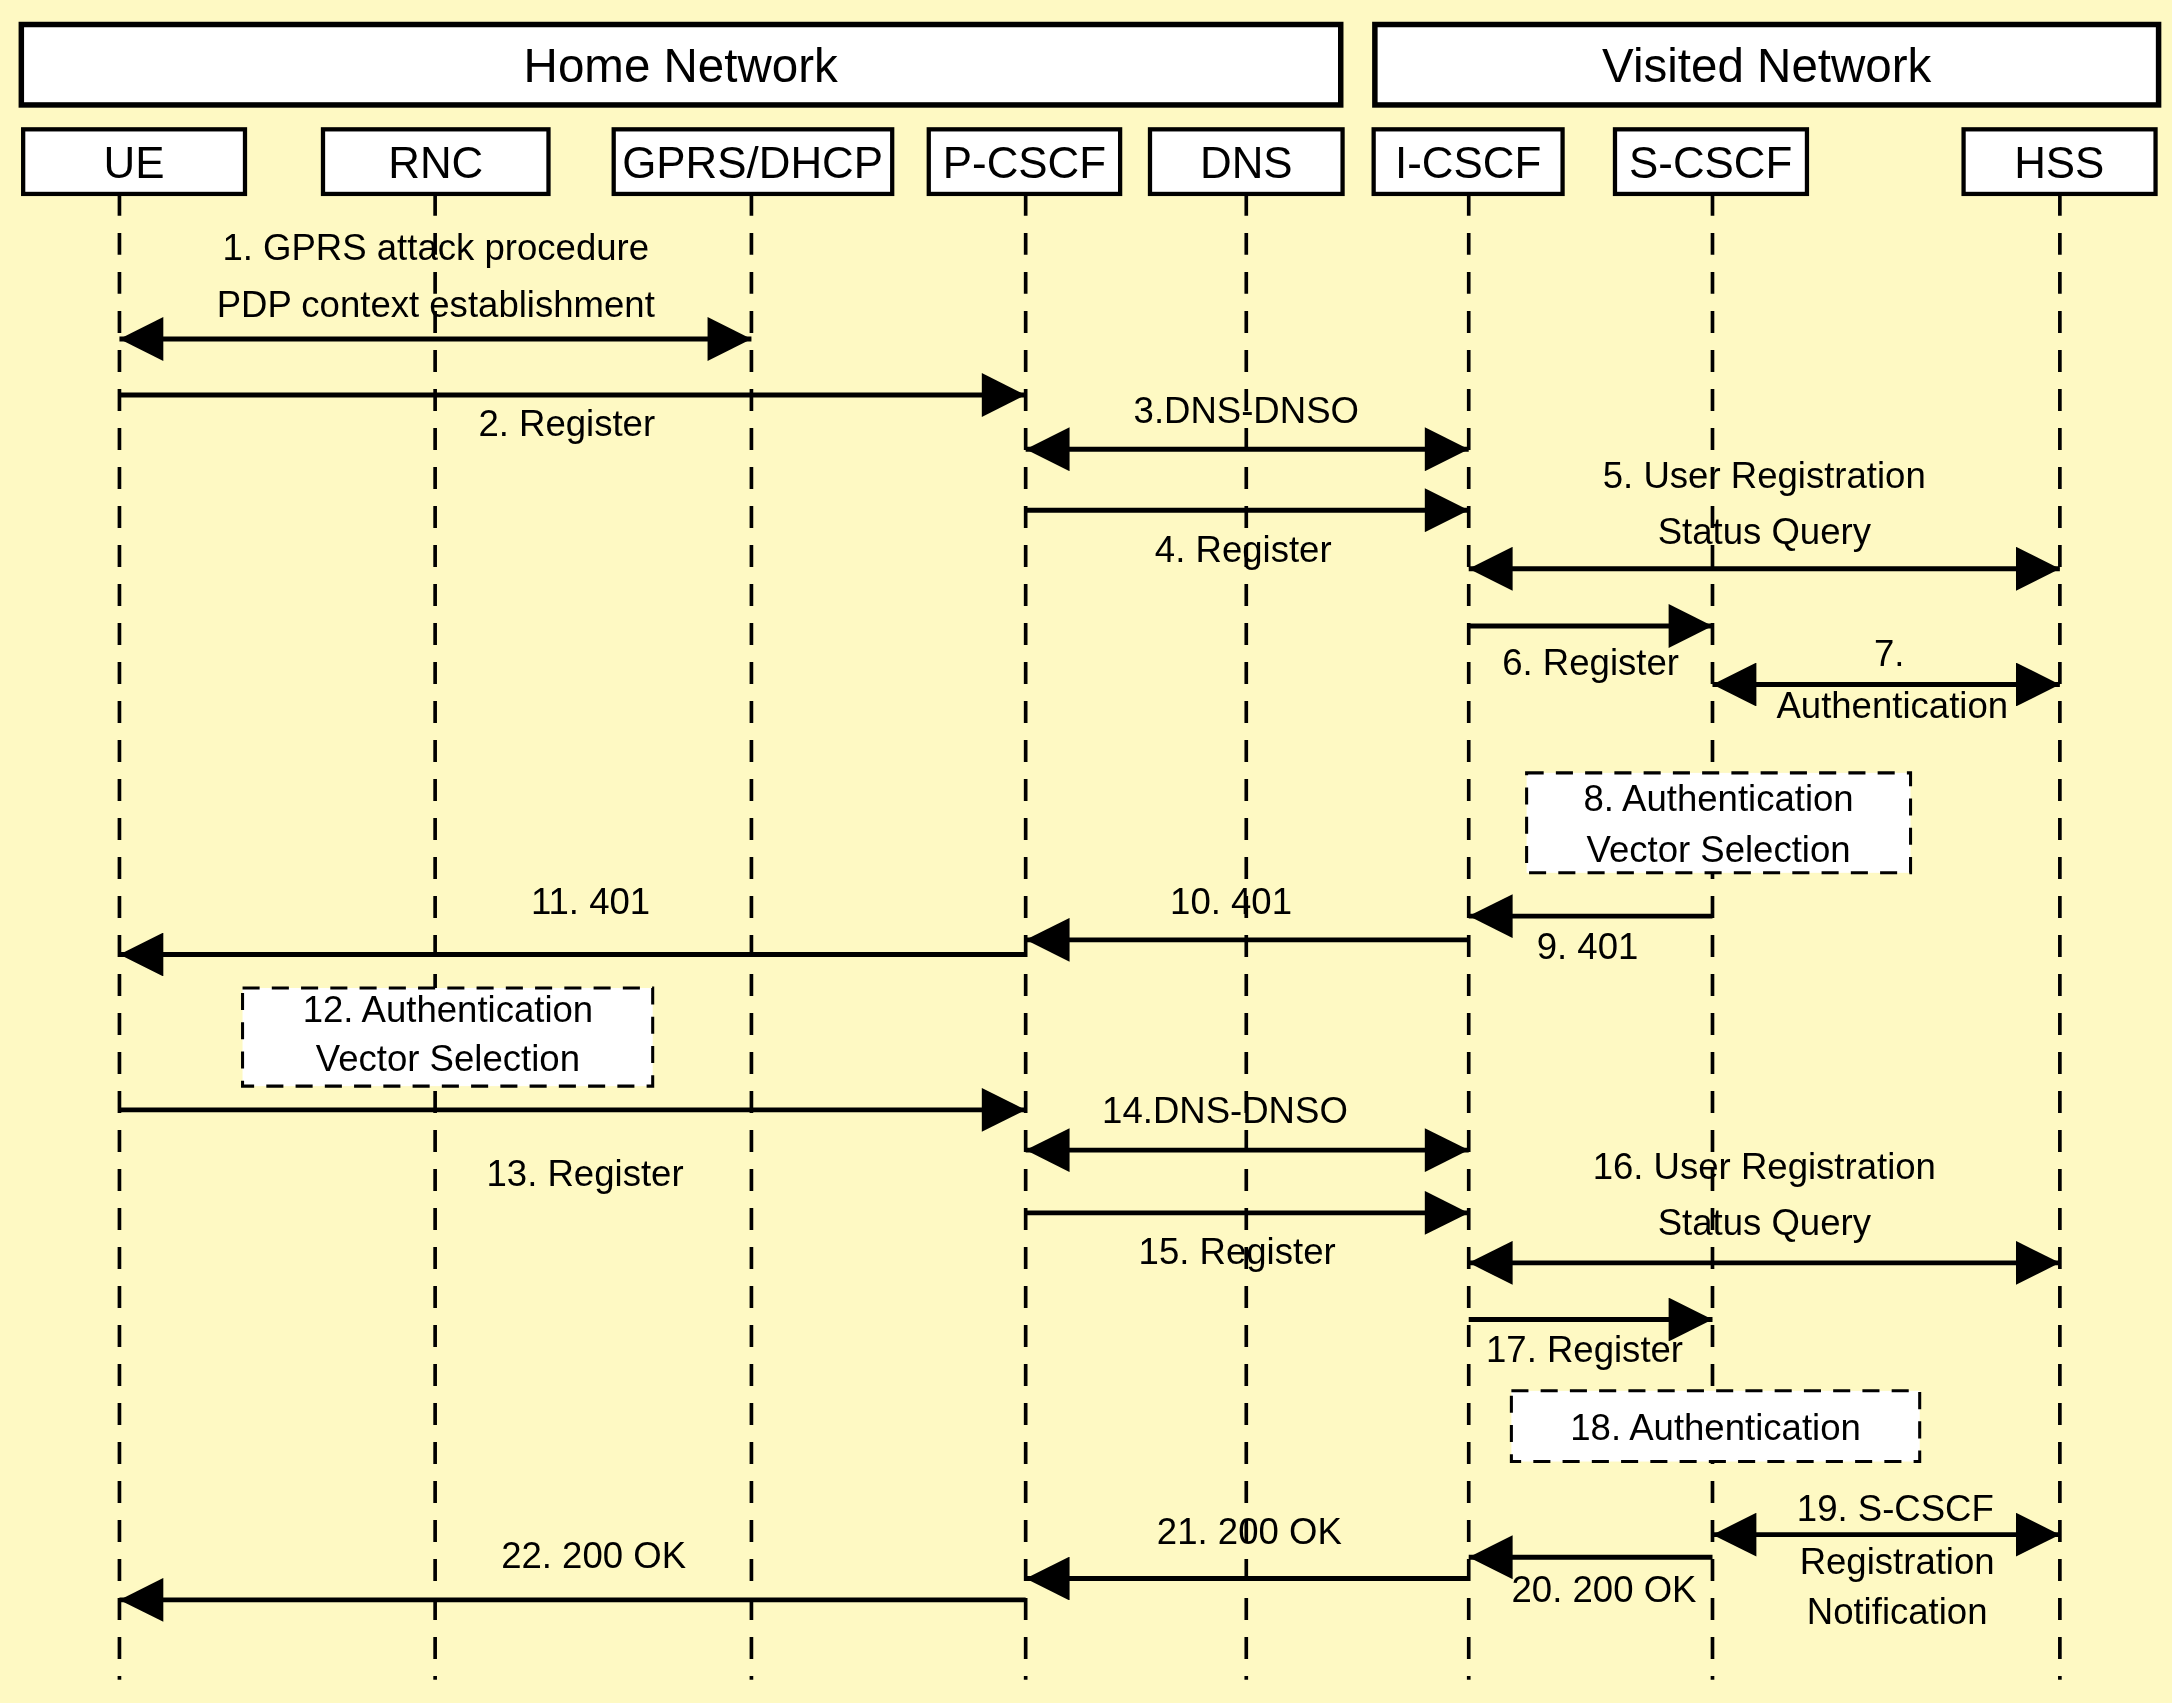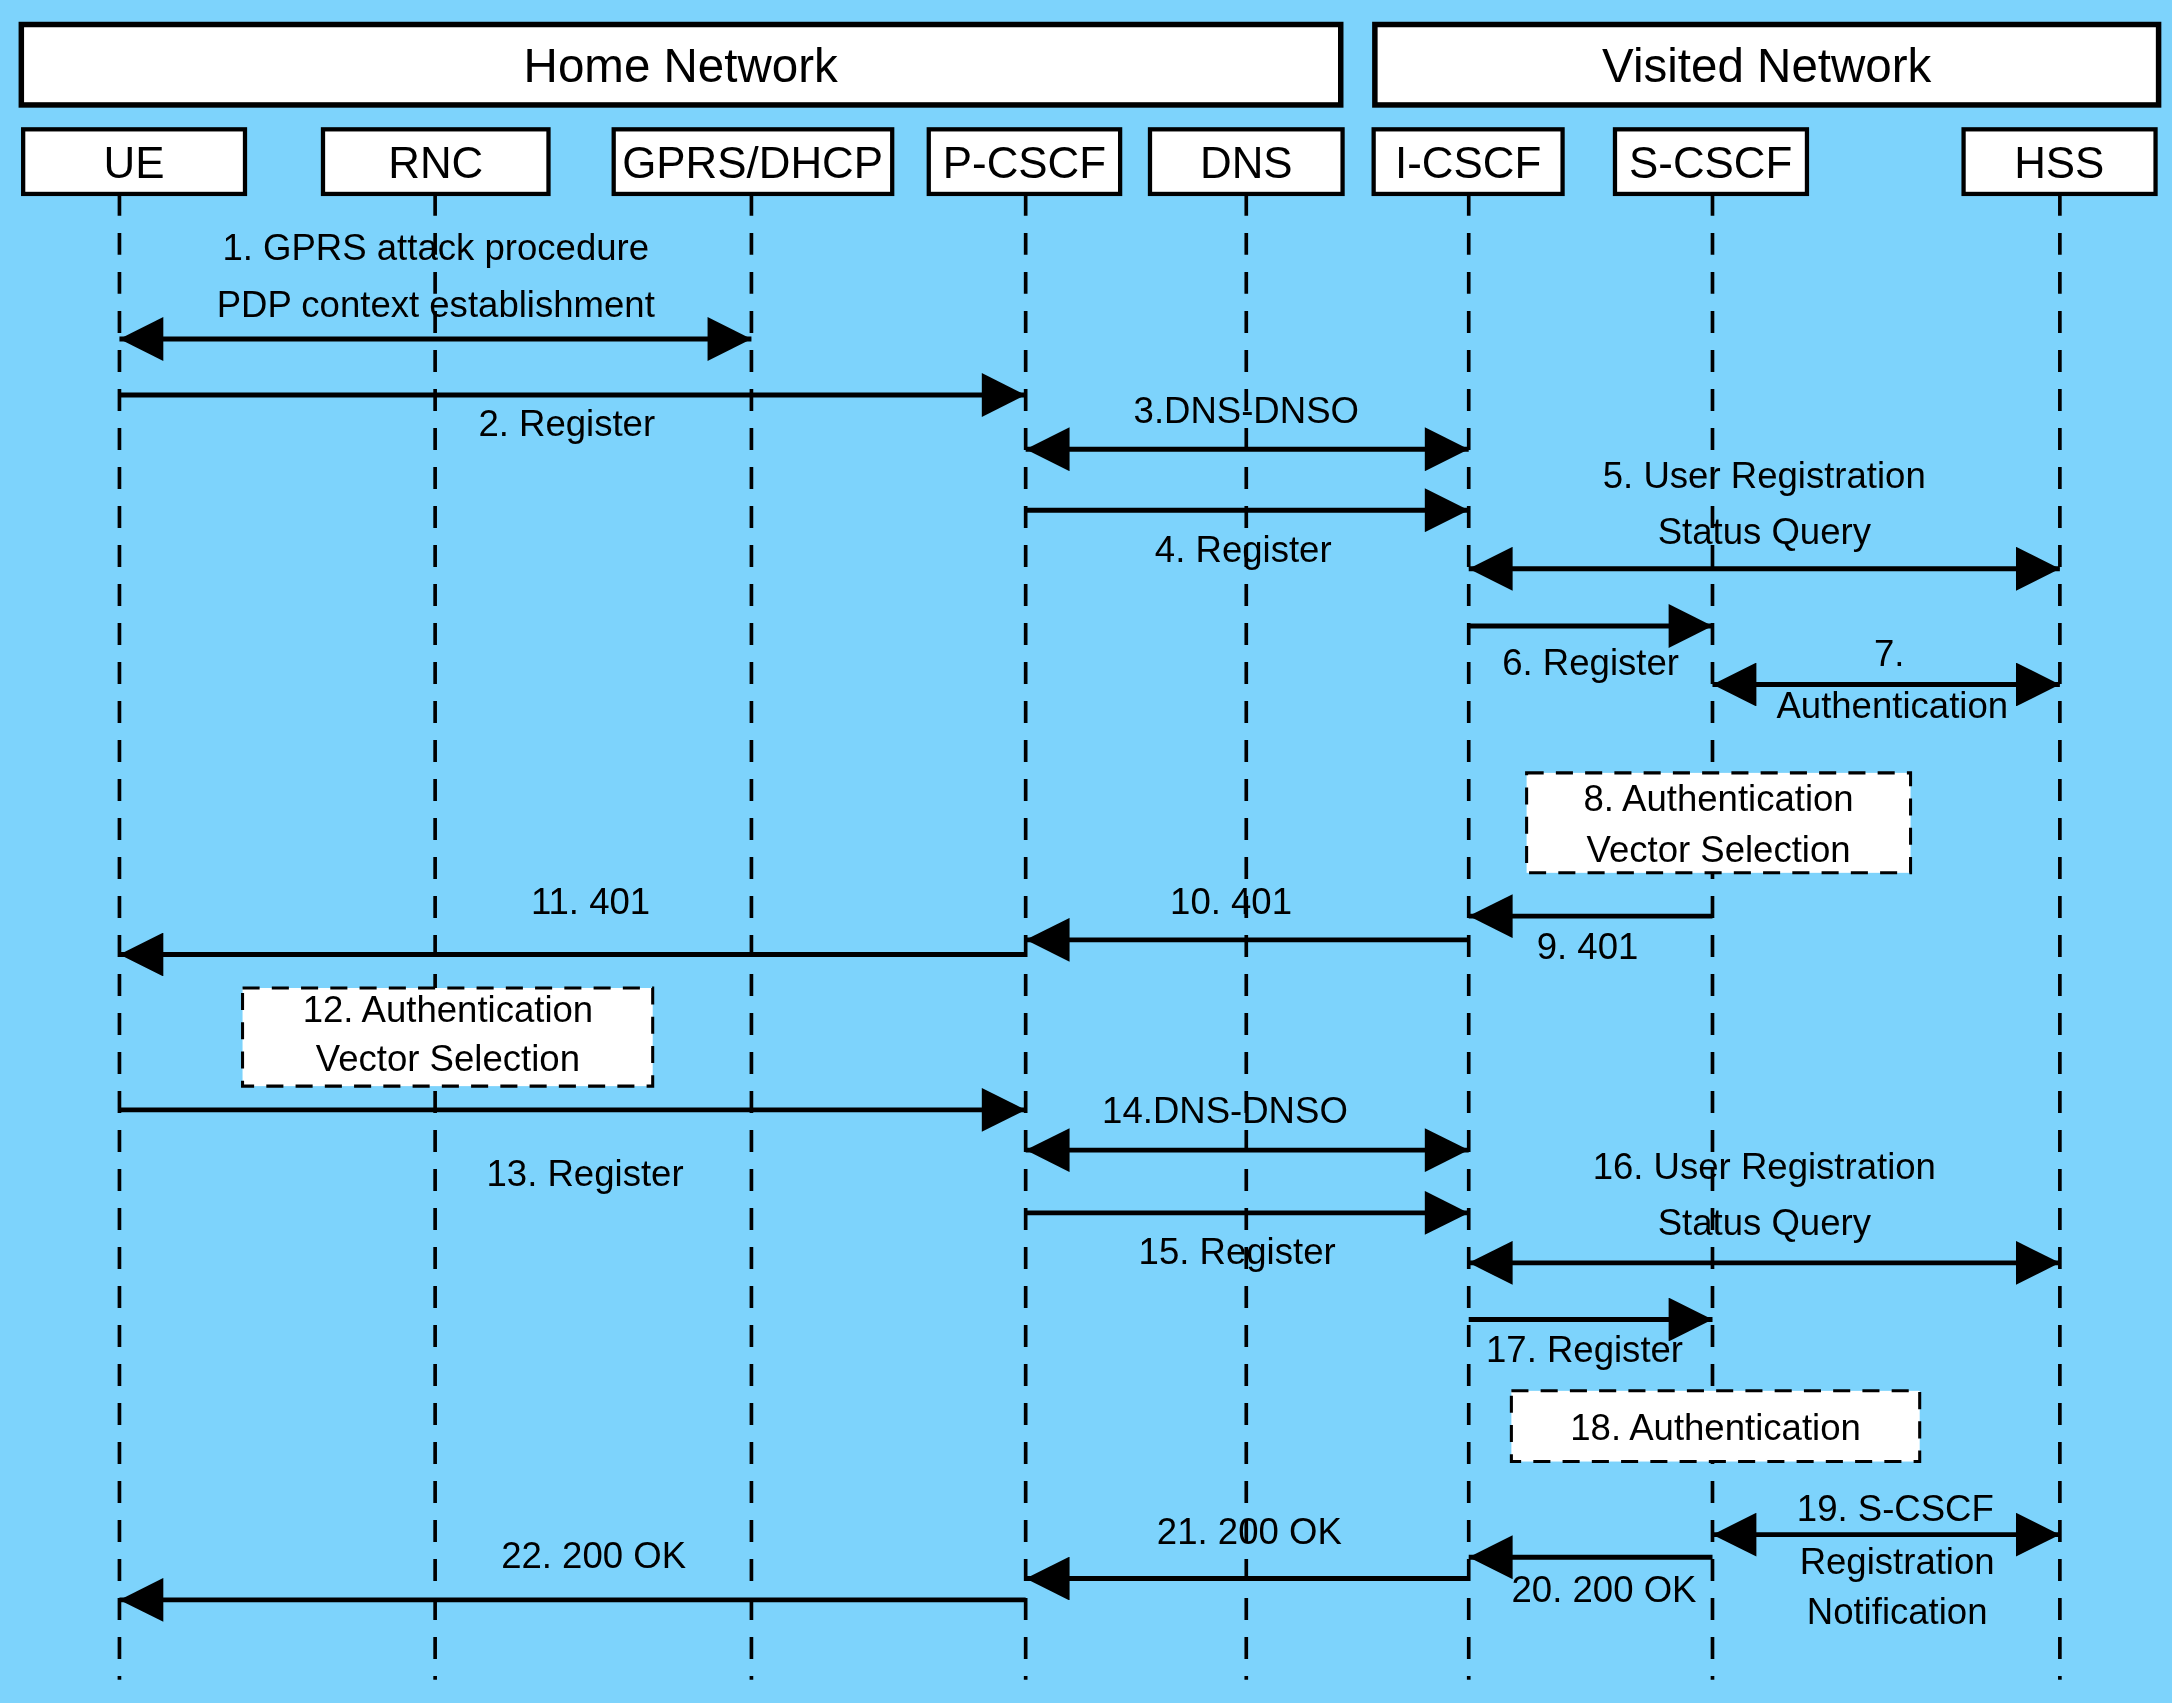--- a/index.html
+++ b/index.html
@@ -1,16 +1,16 @@
 <!DOCTYPE html>
 <html style="font-size:9.8px"><head>
 <meta charset="utf-8">
 <style>
   html,body { margin:0; padding:0; background:#ffffff; }
-  .stage { position:relative; width:2172px; height:1703px; background:#7dd3fc; overflow:hidden; }
+  .stage { position:relative; width:2172px; height:1703px; background:#fef9c3; overflow:hidden; }
   svg { display:block; }
   text { font-family:"Liberation Sans", sans-serif; fill:#000000; }
   .hdr-label   { font-size:78px; }
   .actor-label { font-size:72px; }
   .msg-label   { font-size:60px; }
   .frame       { fill:#ffffff; stroke:#000000; stroke-width:9; }
   .actor-box   { fill:#ffffff; stroke:#000000; stroke-width:7; }
   .lifeline    { stroke:#000000; stroke-width:6; stroke-dasharray:36 28; fill:none; }
   .msg         { stroke:#000000; stroke-width:8; fill:none; }
   .proc-box    { fill:#ffffff; stroke:#000000; stroke-width:5; stroke-dasharray:28 20; }

